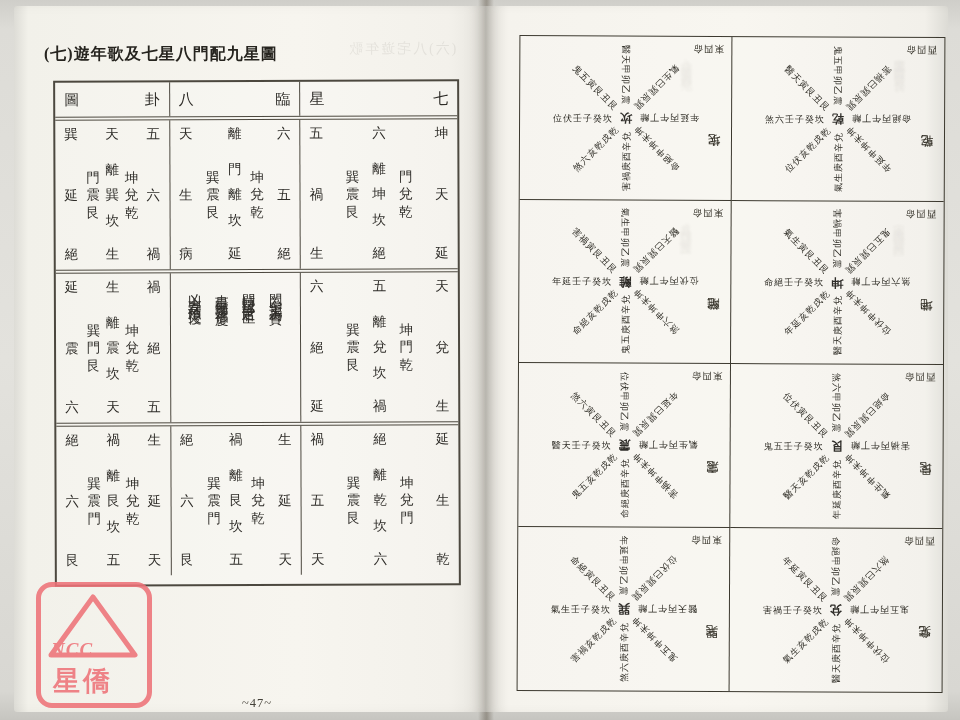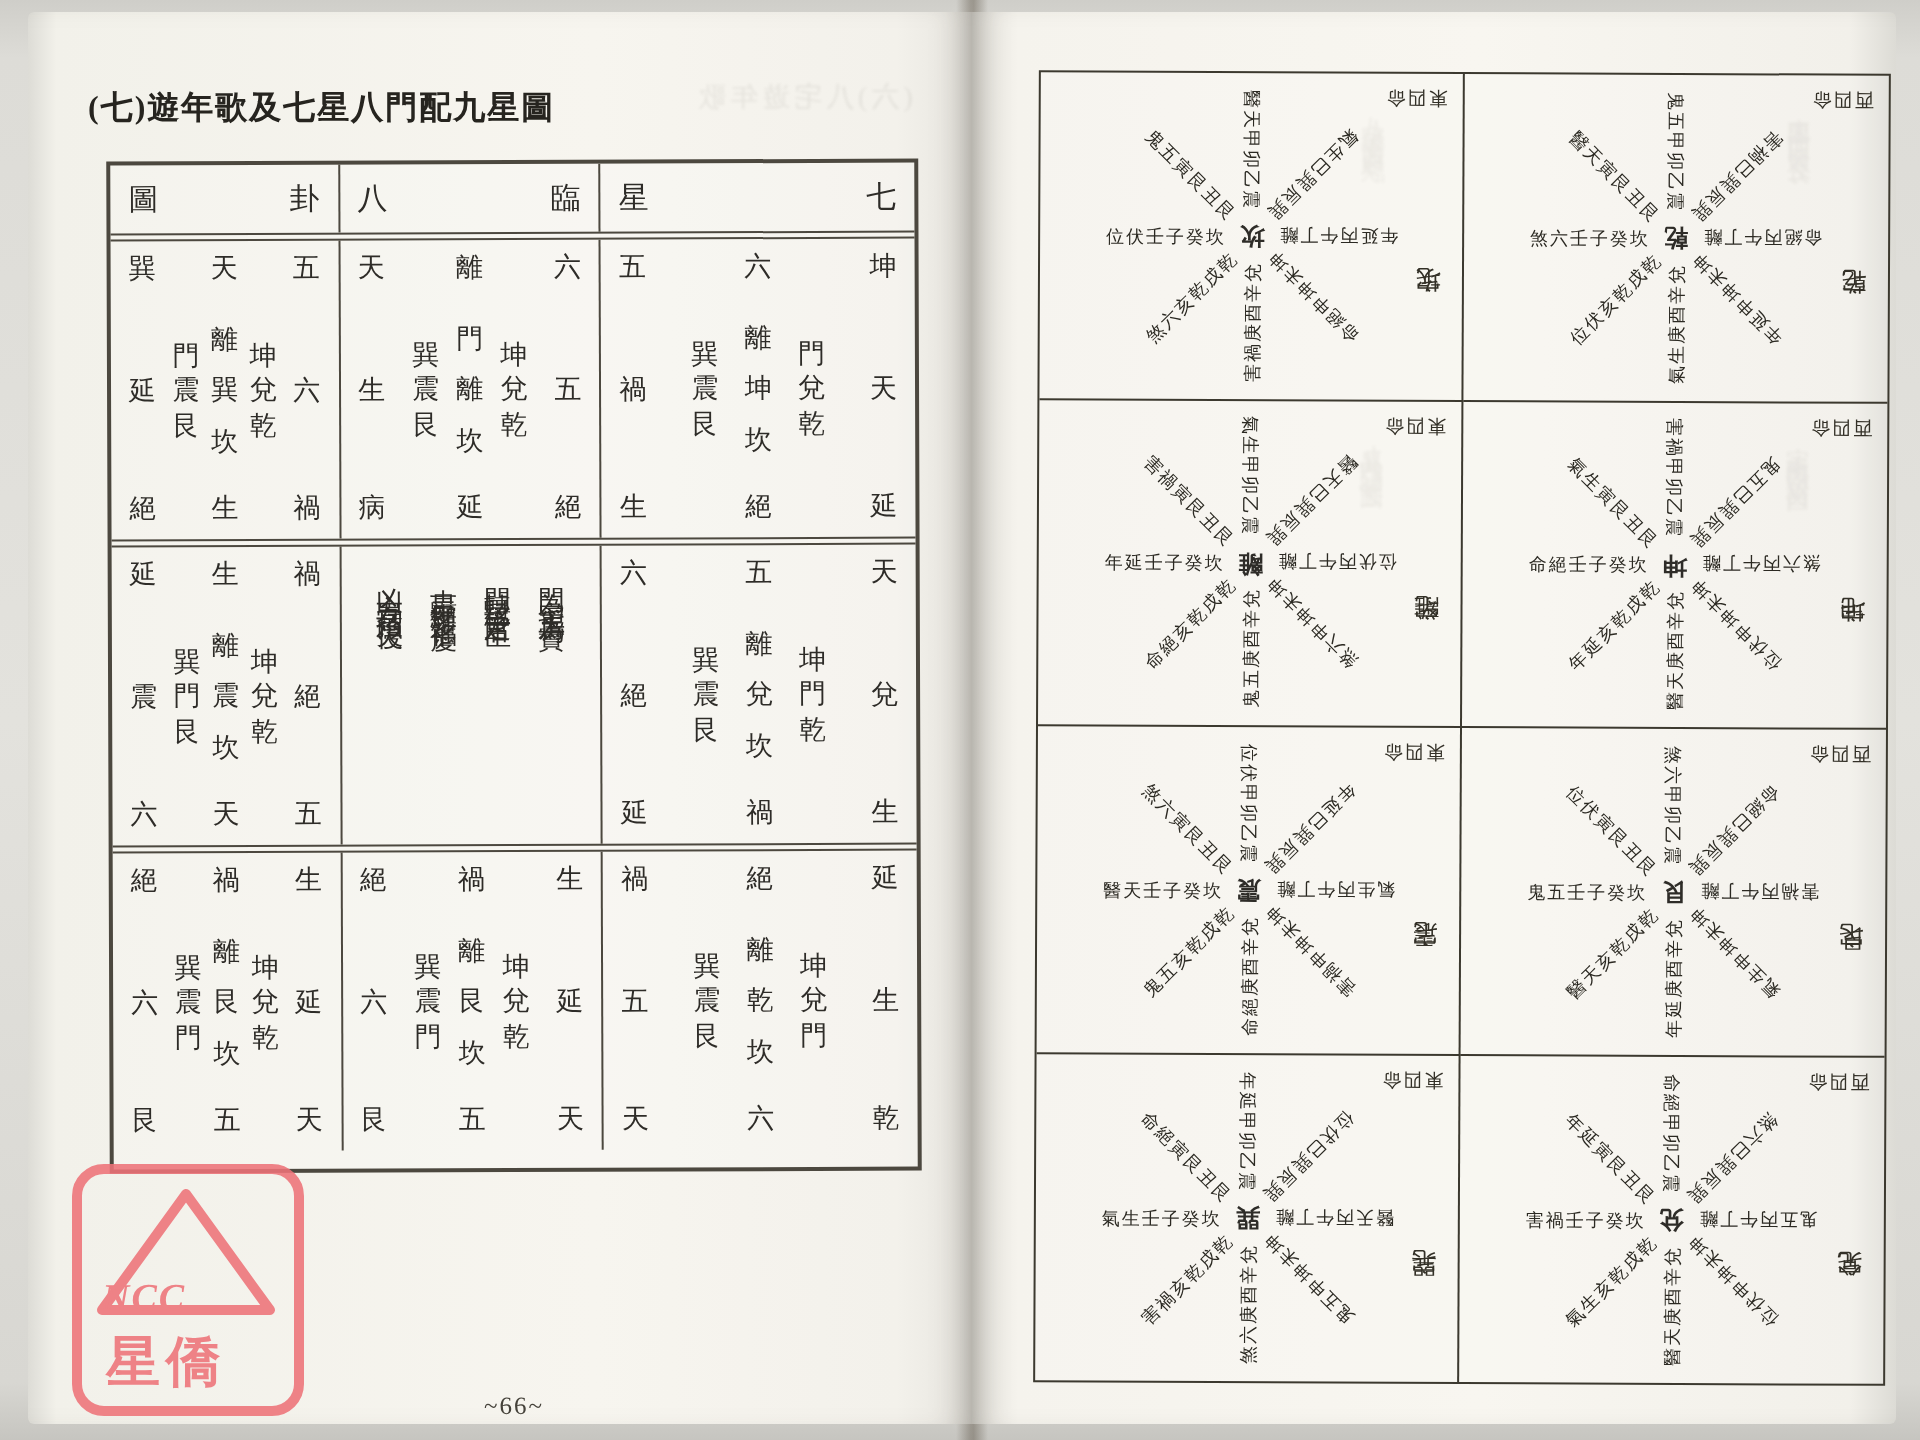--- a/index.html
+++ b/index.html
@@ -328,21 +328,21 @@
       </div>
   </div>
 
   <div class="stamp">
     <svg width="92" height="66" viewBox="0 0 92 66">
       <polygon points="46,4 88,62 4,62" fill="none" stroke="#ee7379" stroke-width="5" stroke-linejoin="round"></polygon>
     </svg>
     <div class="ncc">NCC</div>
     <div class="xq">星僑</div>
   </div>
-  <div class="pnum pnum-left">~66~</div>
+  <div class="pnum pnum-left">~47~</div>
 </div>
 
 <div class="page page-right">
   <div class="dgrid" id="diagram-grid">
       <div class="d-cell">
         <div class="corner-label">東四命</div>
         <div class="house-label">坎宅</div>
         <div class="d-center">坎</div>
         <div class="spoke" style="transform: rotate(0deg);">
           <span>離</span>

